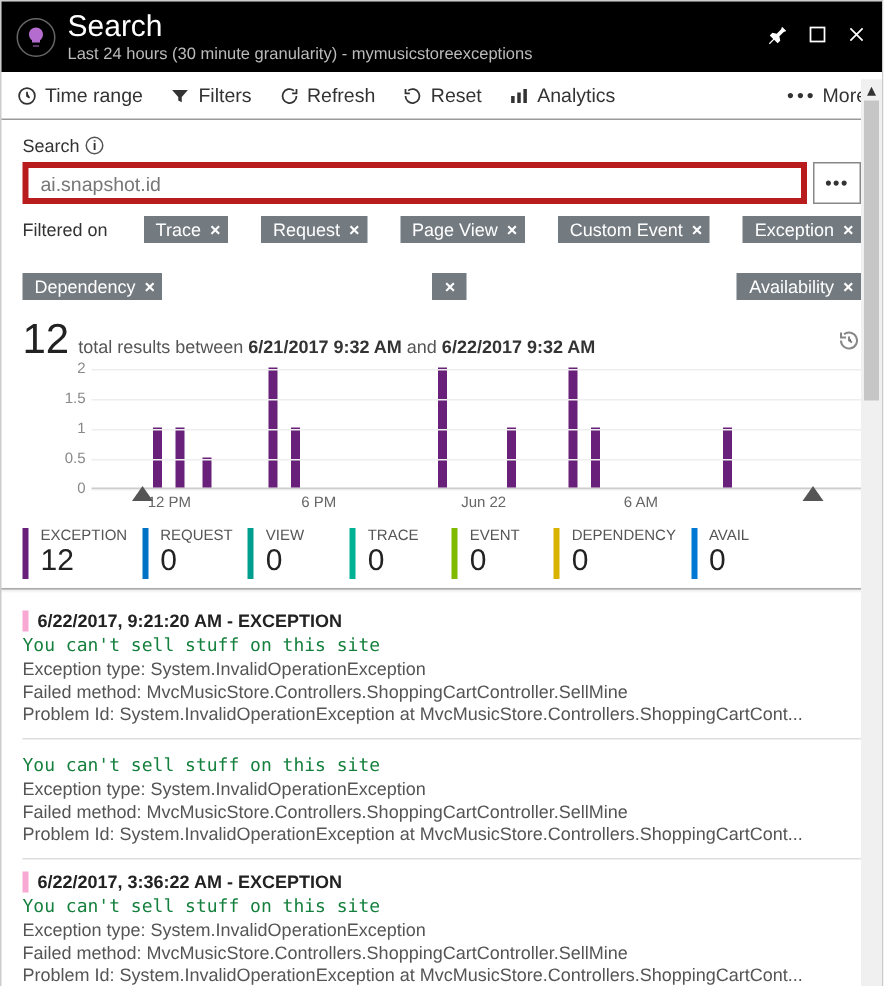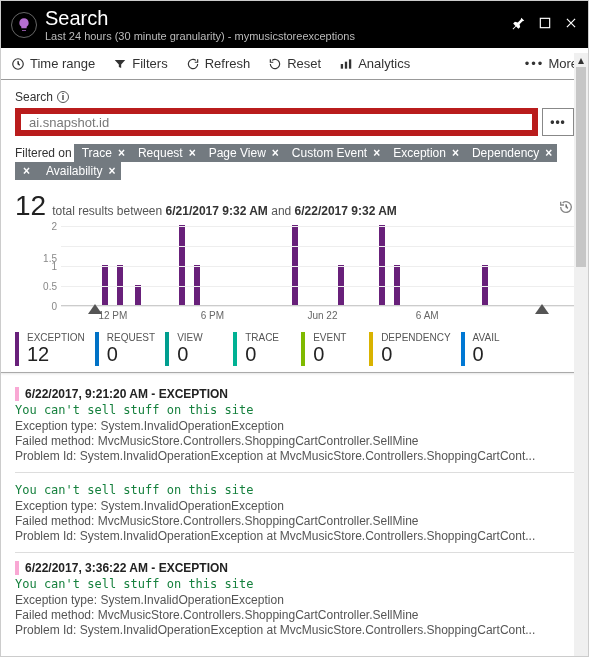--- a/index.html
+++ b/index.html
@@ -14,23 +14,23 @@
   .hicons div { cursor:pointer; }
   .toolbar { display:flex; align-items:center; padding:8px 10px; border-bottom:1px solid #999; gap:18px; font-size:13px; color:#333; }
   .tbtn { display:flex; align-items:center; gap:5px; cursor:pointer; }
   .tbtn svg { width:14px; height:14px; }
   .spacer { flex:1; }
   .more { display:flex; align-items:center; gap:4px; cursor:pointer; }
   .body { padding: 10px 14px 10px 14px; position:relative; }
   .search-label { font-size:12px; color:#333; margin-bottom:4px; display:flex; align-items:center; gap:4px; }
   .info-icon { width:12px; height:12px; border:1px solid #555; border-radius:50%; display:inline-flex; align-items:center; justify-content:center; font-size:9px; font-weight:bold; }
   .search-row { display:flex; gap:4px; margin-bottom:8px; }
-  .search-input { flex:1; height:28px; border:6px solid #b91c1c; padding:0 8px; font-size:13px; color:#777; font-family:inherit; }
+  .search-input { flex:1; height:28px; border:4px solid #b91c1c; padding:0 8px; font-size:13px; color:#777; font-family:inherit; }
   .search-more { width:32px; height:28px; border:1px solid #888; display:flex; align-items:center; justify-content:center; cursor:pointer; font-weight:bold; letter-spacing:1px; }
-  .filters-row { display:flex; flex-wrap:wrap; gap:0; align-items:center; font-size:12px; }
+  .filters-row { display:flex; flex-wrap:wrap; gap:20px; align-items:center; font-size:12px;justify-content:space-between; }
   .filters-label { color:#333; margin-right:2px; }
   .chip { background:#737a80; color:#fff; padding:2px 5px 2px 8px; display:inline-flex; align-items:center; gap:6px; font-size:12px; cursor:pointer; }
   .chip .x { font-weight:bold; }
   .chip.solo { padding:2px 8px; }
   .results-head { display:flex; align-items:baseline; margin-top:10px; gap:6px; }
   .big { font-size:28px; font-weight:300; color:#222; }
   .results-text { font-size:12px; color:#555; }
   .results-text b { color:#333; font-weight:600; }
   .history-icon { margin-left:auto; color:#888; cursor:pointer; }
   .chart { position:relative; height:100px; margin-top:4px; }
@@ -185,21 +185,21 @@
             <path stroke="#888" stroke-width="2" d="M12 8v4l3 2"></path>
           </svg>
       </span>
     </div>
 
     <div class="chart" id="chart">
       <div class="yaxis" id="yaxis">
           <div class="ylab" style="top: 80px;">0</div>
           <div class="ylab" style="top: 60px;">0.5</div>
           <div class="ylab" style="top: 40px;">1</div>
-          <div class="ylab" style="top: 32px;">1.5</div>
+          <div class="ylab" style="top: 20px;">1.5</div>
           <div class="ylab" style="top: 0px;">2</div>
         </div>
       <div class="plot" id="plot">
           <div class="bar" style="left: 8%; height: 40px;"></div>
           <div class="bar" style="left: 11%; height: 40px;"></div>
           <div class="bar" style="left: 14.5%; height: 20px;"></div>
           <div class="bar" style="left: 23%; height: 80px;"></div>
           <div class="bar" style="left: 26%; height: 40px;"></div>
           <div class="bar" style="left: 45%; height: 80px;"></div>
           <div class="bar" style="left: 54%; height: 40px;"></div>

